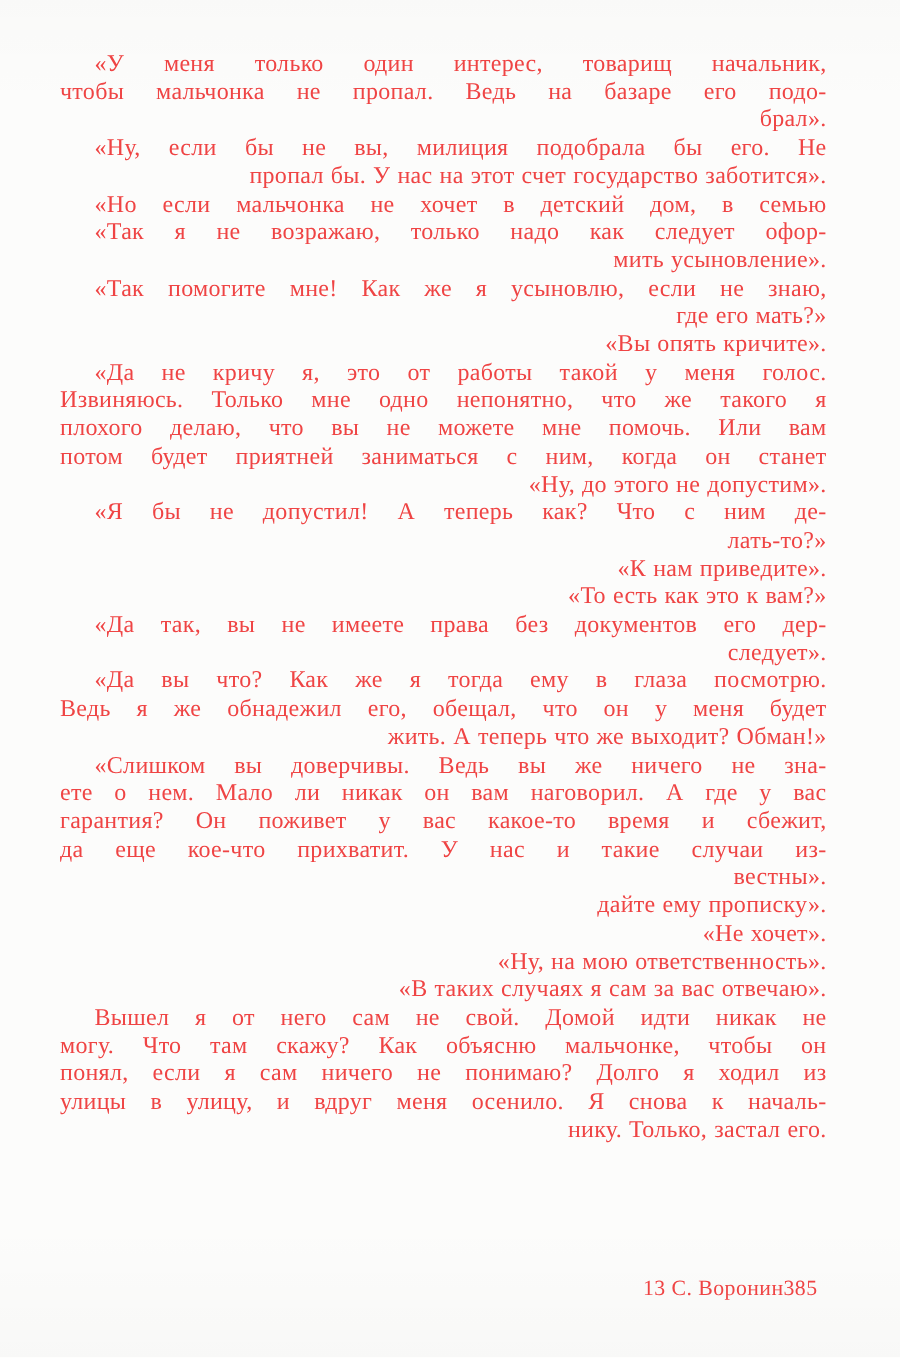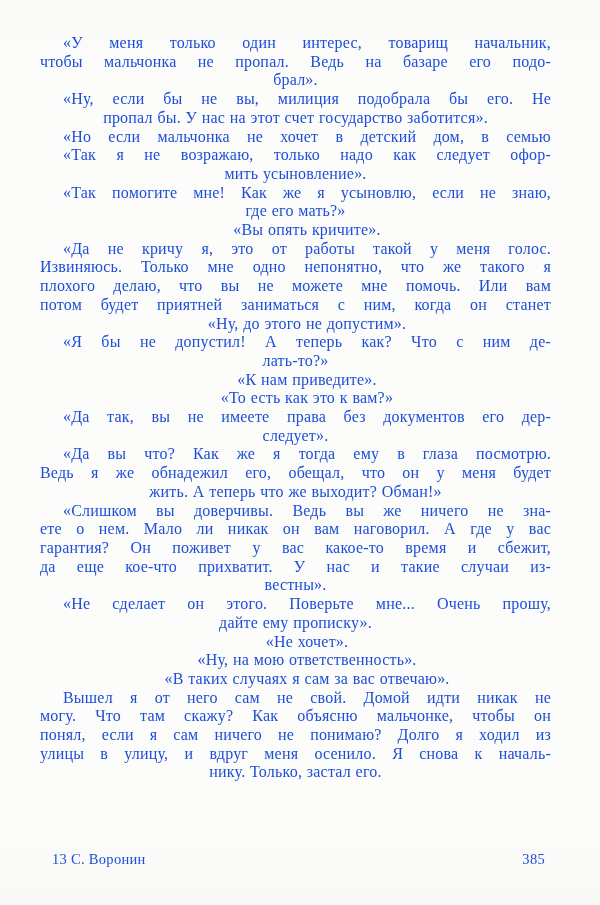--- a/index.html
+++ b/index.html
@@ -21,41 +21,40 @@
   .text-block {
     position: absolute;
     left: 40px;
     top: 34px;
     width: 511px;
     font-size: 16px;
     line-height: 18.7px;
     letter-spacing: 0.2px;
     word-spacing: 0.5px;
   }
-  .line { text-align: center; }
+  .line { text-align: right; }
   .line.just { text-align: justify; text-align-last: justify; }
   .line.ind { text-indent: 23px; }
   .footer {
     position: absolute;
     left: 40px;
     right: 55px;
     top: 851px;
     display: flex;
-    justify-content: space-between;
+    justify-content: flex-end;
     align-items: baseline;
     font-size: 14.5px;
     letter-spacing: 0.3px;
-    gap: 36px;
   }
   .footer .sig { padding-left: 12px; }
 </style>
 </head>
 <body>
 
-<div class="page" style="background: rgb(252, 252, 251); color: #1d4ed8;">
+<div class="page" style="background: rgb(252, 252, 251); color: #ef4444;">
   <div class="scan-tint"></div>
   <div class="text-block" id="text-block">
       <div class="line ind just">«У меня только один интерес, товарищ начальник,</div>
       <div class="line just">чтобы мальчонка не пропал. Ведь на базаре его подо-</div>
       <div class="line">брал».</div>
       <div class="line ind just">«Ну, если бы не вы, милиция подобрала бы его. Не</div>
       <div class="line">пропал бы. У нас на этот счет государство заботится».</div>
       <div class="line ind just">«Но если мальчонка не хочет в детский дом, в семью</div>
       <div class="line ind just">«Так я не возражаю, только надо как следует офор-</div>
       <div class="line">мить усыновление».</div>
@@ -74,21 +73,20 @@
       <div class="line ind just">«Да так, вы не имеете права без документов его дер-</div>
       <div class="line">следует».</div>
       <div class="line ind just">«Да вы что? Как же я тогда ему в глаза посмотрю.</div>
       <div class="line just">Ведь я же обнадежил его, обещал, что он у меня будет</div>
       <div class="line">жить. А теперь что же выходит? Обман!»</div>
       <div class="line ind just">«Слишком вы доверчивы. Ведь вы же ничего не зна-</div>
       <div class="line just">ете о нем. Мало ли никак он вам наговорил. А где у вас</div>
       <div class="line just">гарантия? Он поживет у вас какое-то время и сбежит,</div>
       <div class="line just">да еще кое-что прихватит. У нас и такие случаи из-</div>
       <div class="line">вестны».</div>
-      <div class="line ind just">«Не сделает он этого. Поверьте мне... Очень прошу,</div>
       <div class="line">дайте ему прописку».</div>
       <div class="line ind">«Не хочет».</div>
       <div class="line ind">«Ну, на мою ответственность».</div>
       <div class="line ind">«В таких случаях я сам за вас отвечаю».</div>
       <div class="line ind just">Вышел я от него сам не свой. Домой идти никак не</div>
       <div class="line just">могу. Что там скажу? Как объясню мальчонке, чтобы он</div>
       <div class="line just">понял, если я сам ничего не понимаю? Долго я ходил из</div>
       <div class="line just">улицы в улицу, и вдруг меня осенило. Я снова к началь-</div>
       <div class="line">нику. Только, застал его.</div>
     </div>

